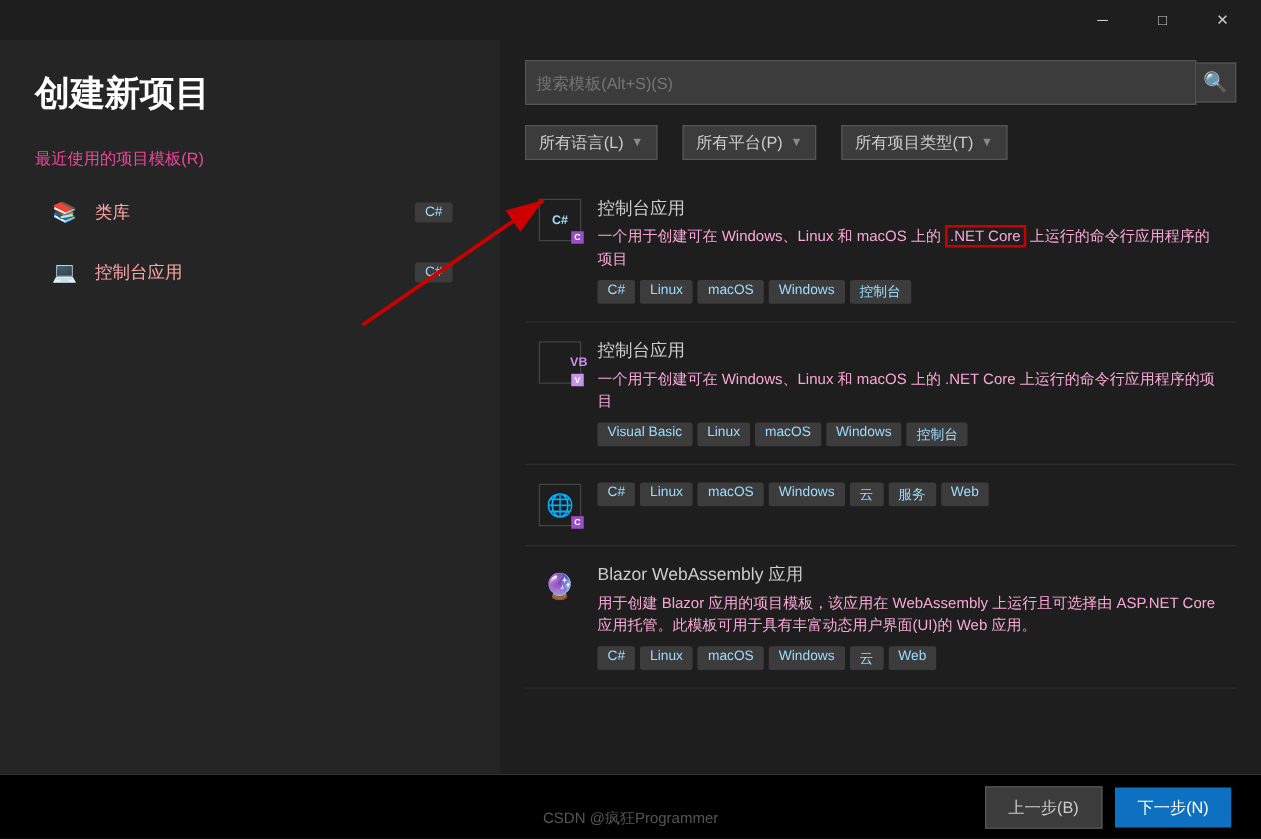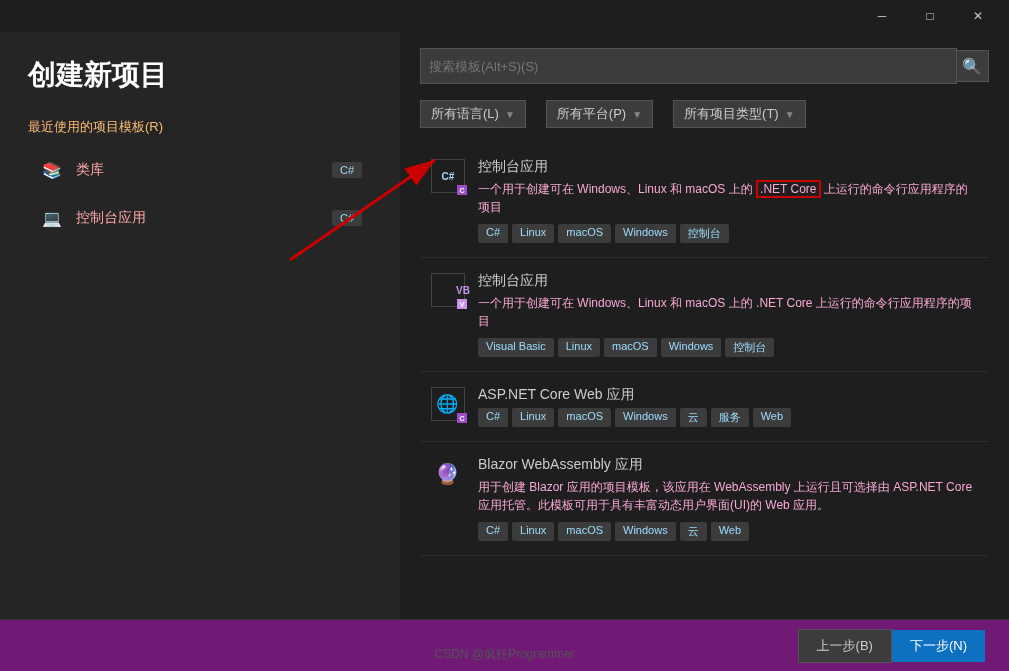--- a/index.html
+++ b/index.html
@@ -49,21 +49,21 @@
       flex-shrink: 0;
     }
     .page-title {
       font-size: 28px;
       font-weight: 600;
       color: #ffffff;
       margin-bottom: 24px;
     }
     .section-title {
       font-size: 13px;
-      color: #fdba74;
+      color: #ec4899;
       margin-bottom: 12px;
     }
     .recent-item {
       display: flex;
       align-items: center;
       justify-content: space-between;
       padding: 8px 10px;
       cursor: pointer;
       border-radius: 2px;
       margin-bottom: 4px;
@@ -212,25 +212,26 @@
       z-index: 10;
     }
 
     
     .bottom-bar {
       position: absolute;
       bottom: 0;
       left: 0;
       right: 0;
       height: 52px;
-      background: #701a75;
+      background: #000000;
       display: flex;
       align-items: center;
       justify-content: flex-end;
       padding: 0 24px;
+      gap: 10px;
       border-top: 1px solid #333;
     }
     .btn-secondary {
       background: #3c3c3c;
       color: #cccccc;
       border: 1px solid #555;
       padding: 7px 18px;
       font-size: 13px;
       cursor: pointer;
       font-family: inherit;
@@ -411,21 +412,20 @@
         <div class="template-card">
     <div class="template-card-icon">
             <div class="web-icon">
       <span>🌐</span>
       <div style="position:absolute;bottom:-3px;right:-3px;background:#9b4dca;width:10px;height:10px;display:flex;align-items:center;justify-content:center;">
         <span style="font-size:7px;color:white;font-weight:bold;">C</span>
       </div>
     </div>
           </div>
     <div class="template-card-body">
-      <div class="template-card-title">ASP.NET Core Web 应用</div>
       <div class="tags">
               <span class="tag">C#</span>
               <span class="tag">Linux</span>
               <span class="tag">macOS</span>
               <span class="tag">Windows</span>
               <span class="tag">云</span>
               <span class="tag">服务</span>
               <span class="tag">Web</span>
             </div>
     </div>

